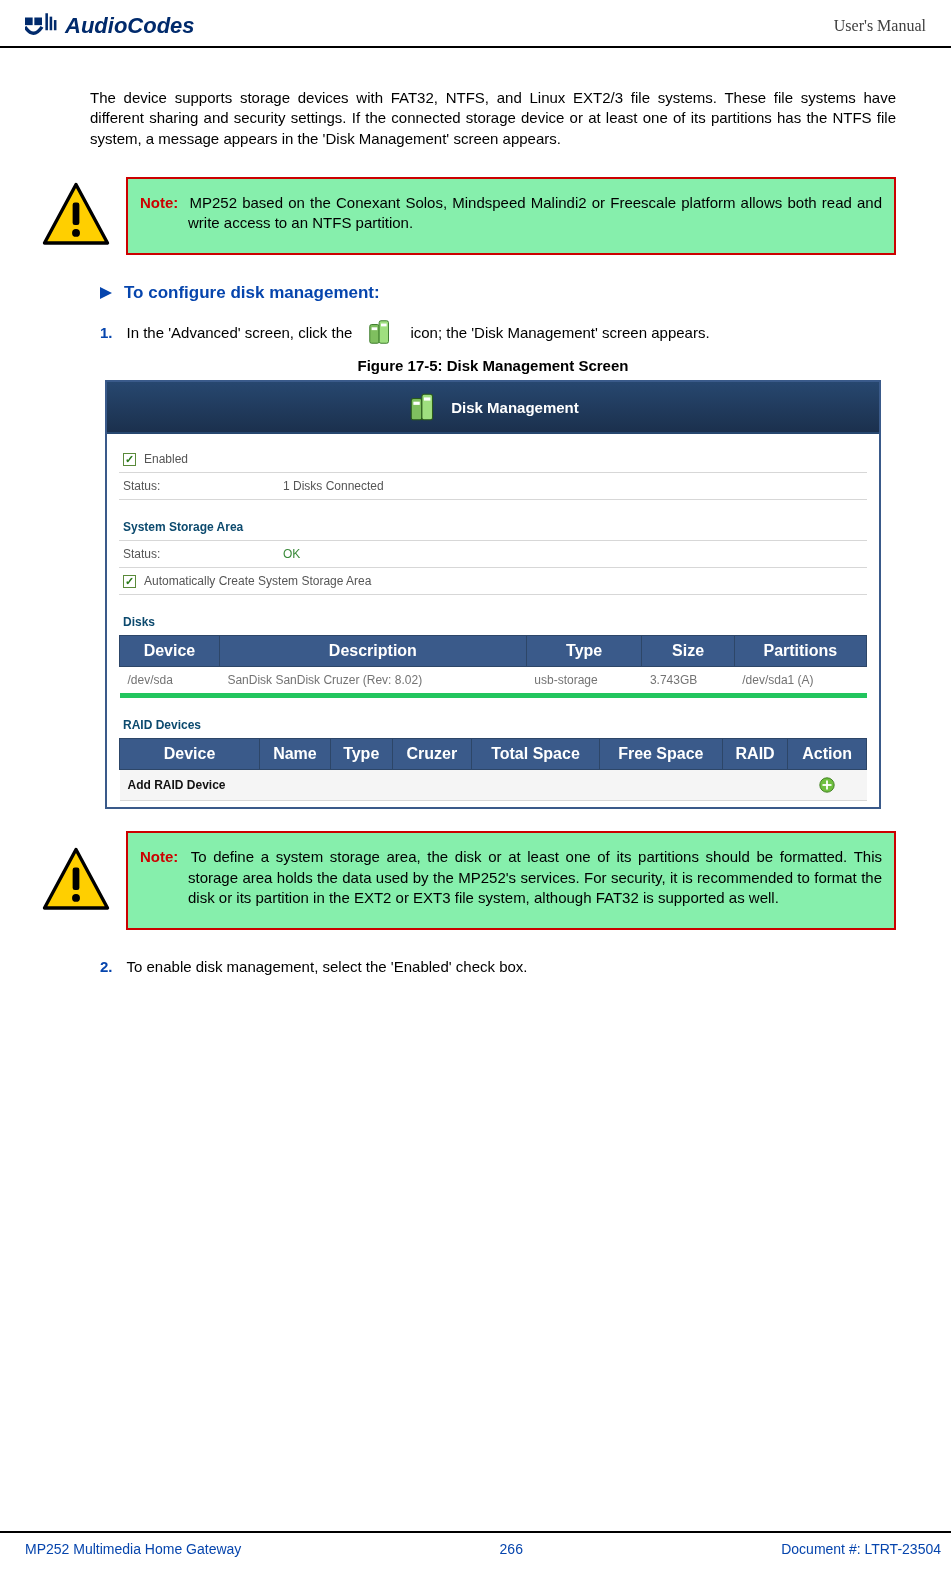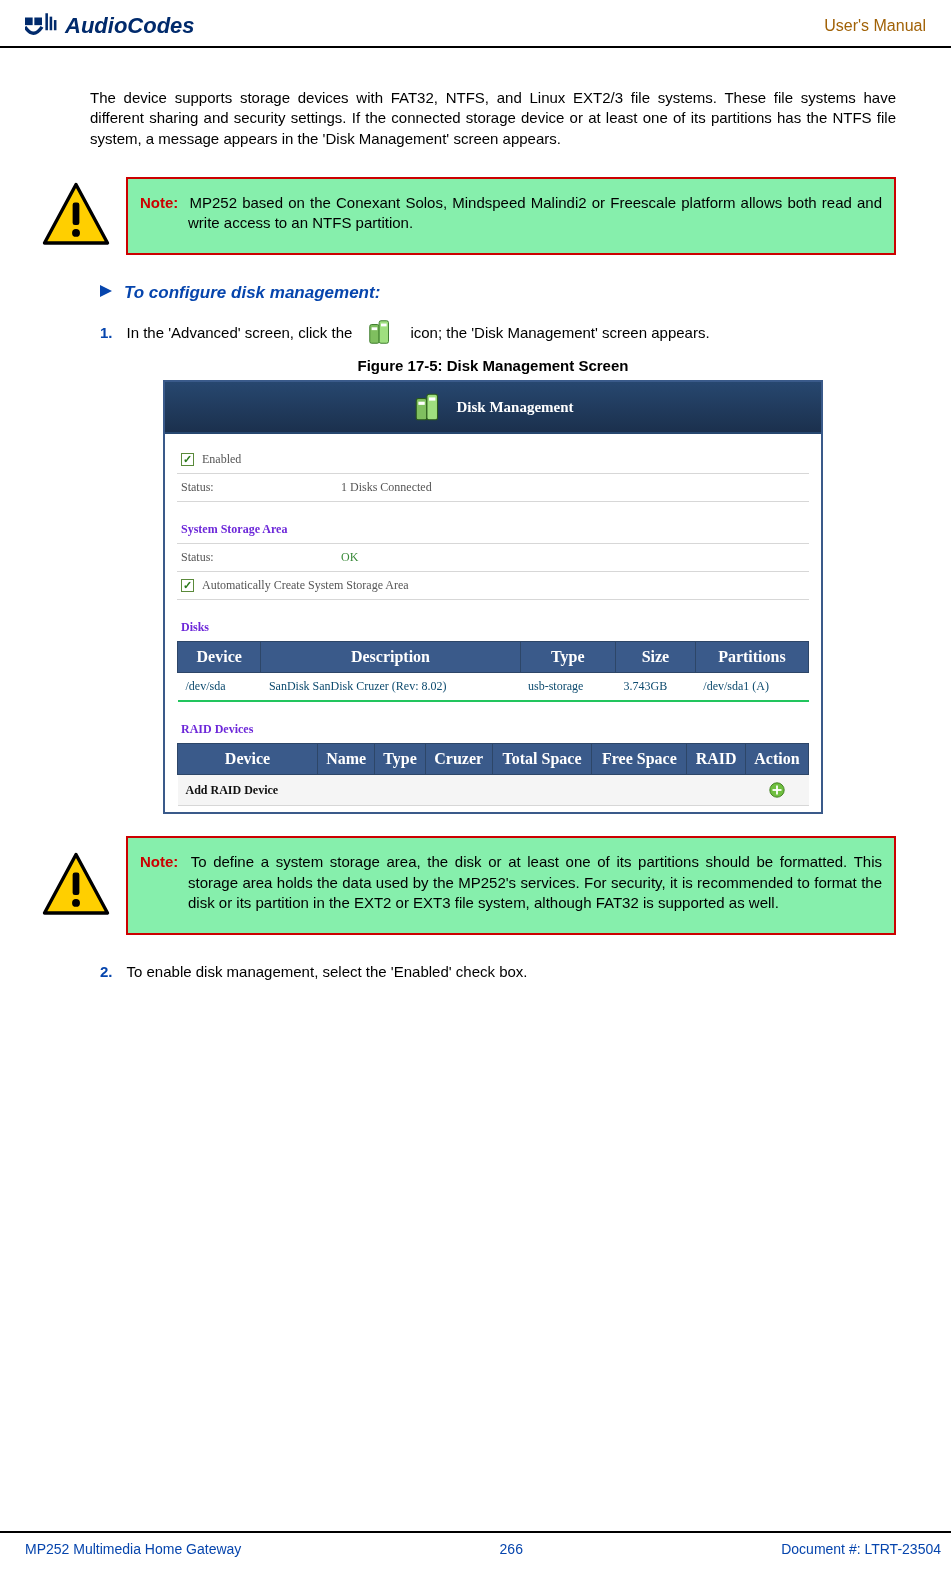--- a/index.html
+++ b/index.html
@@ -16,76 +16,76 @@
     display: flex;
     justify-content: space-between;
     align-items: center;
     padding: 12px 25px 6px 25px;
     border-bottom: 2px solid #000;
     text-align: right;
   }
   .logo { display: flex; align-items: center; gap: 6px; }
   .logo-icon { width: 34px; height: 28px; }
   .logo-text { font-weight: bold; font-size: 22px; color: #002a6c; font-style: italic; }
-  .header-right { color: #a16207; font-size: 16px; }
+  .header-right { color: #404040; font-size: 16px; font-family: Liberation Serif, serif; }
   .content { padding: 40px 55px 0 90px; }
   .para { margin-bottom: 6px; text-align: justify; line-height: 1.35; }
   .link { color: #0645ad; }
   .note-row { display: flex; align-items: stretch; gap: 14px; margin: 28px 0 28px -50px; }
   .warn-icon { width: 72px; height: 72px; flex-shrink: 0; align-self: center; }
   .note-box {
     flex: 1;
     border: 2px solid #c00;
     background: #86efac;
     padding: 14px 12px 20px 12px;
     line-height: 1.35;
     text-align: justify;
   }
   .note-label { color: #c00; font-weight: bold; margin-right: 6px; }
-  .step-heading-row { display: flex; align-items: flex-start; gap: 10px; margin: 20px 0 14px 8px; font-style: italic; }
+  .step-heading-row { display: flex; align-items: center; gap: 10px; margin: 20px 0 14px 8px; }
   .chevron-icon { width: 16px; height: 16px; }
   .step-heading { color: #0645ad; font-weight: bold; font-size: 17px; }
   .num-step { display: flex; align-items: center; gap: 14px; margin-left: 10px; margin-bottom: 10px; flex-wrap: nowrap; }
   .num { color: #0645ad; font-weight: bold; }
   .inline-icon { width: 30px; height: 30px; vertical-align: middle; }
   .fig-caption { text-align: center; font-weight: bold; margin: 6px 0 6px 0; }
   .screenshot-wrap { display: flex; justify-content: center; }
   .screenshot {
-    width: 660px;
+    width: 776px;
     border: 2px solid #3a5a8a;
     background: #fff;
-    font-family: Liberation Serif, serif;
+    font-family: Liberation Sans, sans-serif;
     font-size: 12px;
   }
   .ss-titlebar {
     background: linear-gradient(#27476f, #1b304d);
     color: #fff;
     font-weight: bold;
     font-size: 15px;
     display: flex;
     align-items: center;
     justify-content: center;
     gap: 10px;
     padding: 8px 0;
     border-bottom: 2px solid #27476f;
   }
   .ss-titlebar-icon { width: 34px; height: 34px; }
   .ss-body { padding: 12px 12px 6px 12px; }
   .ss-row { padding: 6px 4px; border-bottom: 1px solid #d7d7d7; color: #555; display: flex; align-items: center; }
   .chk { width: 13px; height: 13px; border: 1px solid #5a8a3a; display: inline-flex; align-items: center; justify-content: center; margin-right: 8px; color: #2a7a1a; font-size: 11px; font-weight: bold; }
   .ss-label-col { display: inline-block; width: 160px; color: #555; }
   .ok-val { color: #3a8a3a; }
-  .ss-section-title { font-weight: bold; color: #6d28d9; padding: 20px 4px 6px 4px; border-bottom: 1px solid #d7d7d7; }
+  .ss-section-title { font-weight: bold; color: #0c4a6e; padding: 20px 4px 6px 4px; border-bottom: 1px solid #d7d7d7; }
   .ss-table { width: 100%; border-collapse: collapse; }
   .ss-table th {
     background: #3a5a8a; color: #fff; font-weight: bold; font-size: 16px;
     padding: 6px 8px; border: 1px solid #2d4668; text-align: center;
   }
   .ss-table td {
-    padding: 6px 8px; border-bottom: 2px solid #22c55e; color: #0c4a6e; font-size: 12px;
+    padding: 6px 8px; border-bottom: 5px solid #22c55e; color: #737373; font-size: 12px;
   }
   .ss-raid th { padding: 6px 6px; }
   .ss-raid td { border-bottom: 1px solid #d7d7d7; }
   .ss-add-row td { color: #111; font-weight: bold; background: #f5f5f5; }
   .plus-icon { width: 18px; height: 18px; display: block; margin: 0 auto; }
   .footer {
     position: absolute; bottom: 0; left: 0; right: 0;
     border-top: 2px solid #000;
     display: flex; justify-content: space-between;
     padding: 8px 10px 18px 25px;

